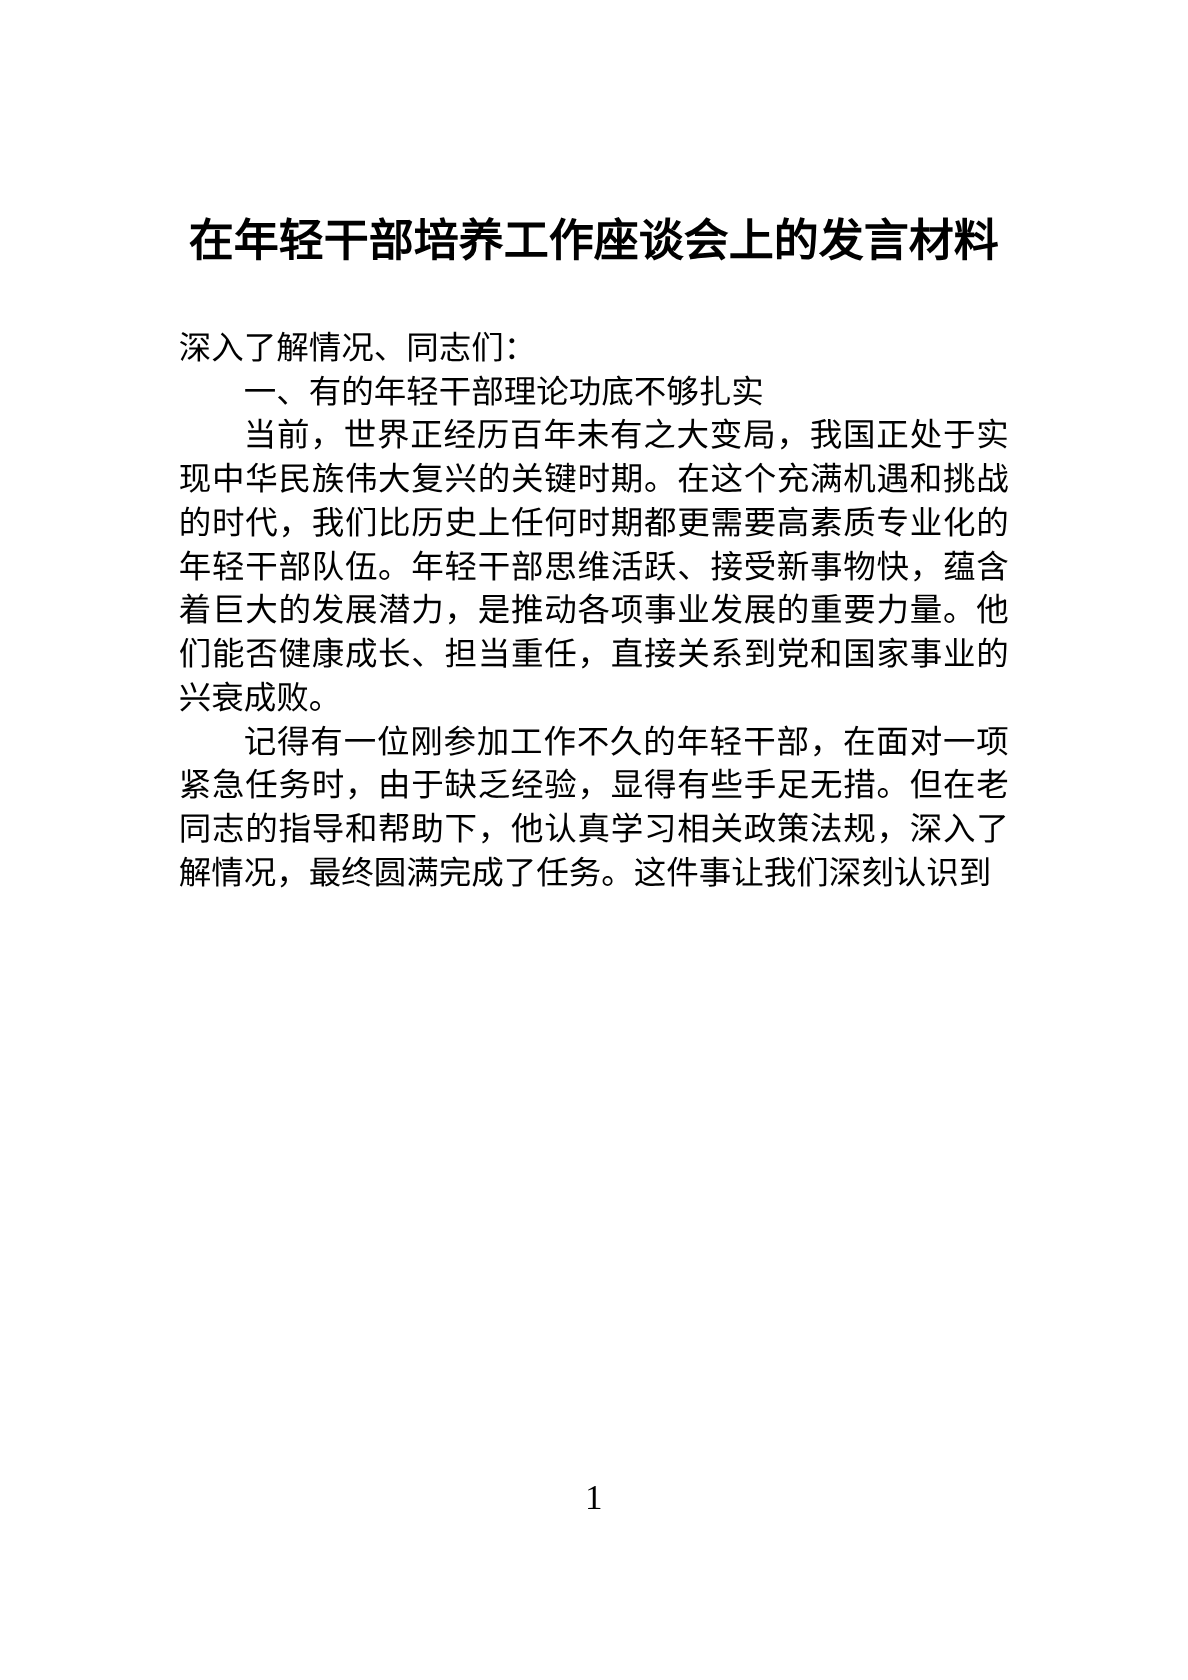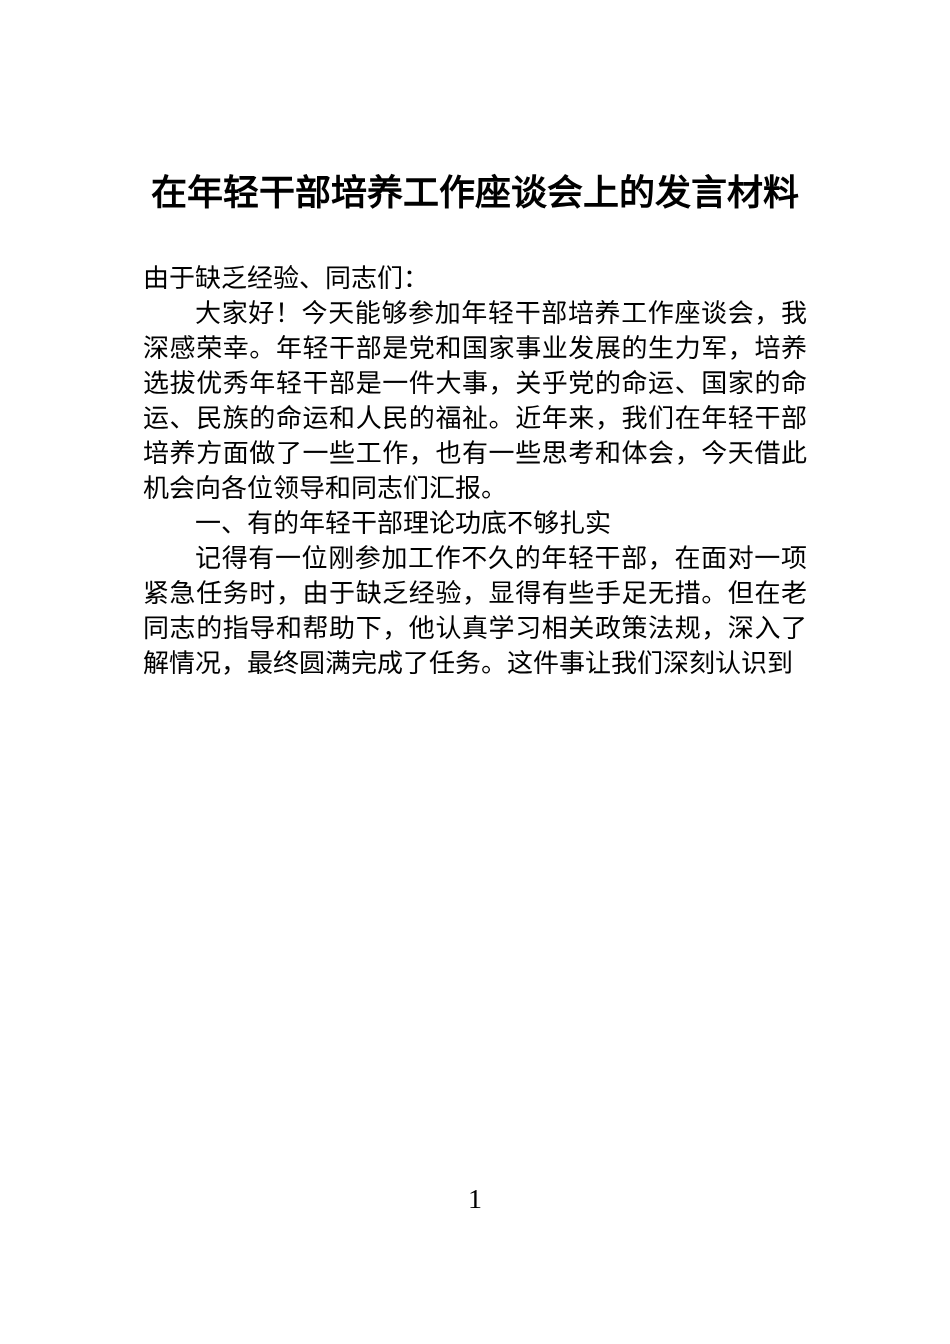--- a/index.html
+++ b/index.html
@@ -63,21 +63,21 @@
   }
 </style>
 </head>
 <body>
 
 <div class="page">
 
   <h1 class="doc-title">在年轻干部培养工作座谈会上的发言材料</h1>
 
   <div class="doc-body">
-    <p class="salutation">由于缺乏经验、同志们：</p>
-    <p class="para">大家好！今天能够参加年轻干部培养工作座谈会，我深感荣幸。年轻干部是党和国家事业发展的生力军，培养选拔优秀年轻干部是一件大事，关乎党的命运、国家的命运、民族的命运和人民的福祉。近年来，我们在年轻干部培养方面做了一些工作，也有一些思考和体会，今天借此机会向各位领导和同志们汇报。</p>
+    <p class="salutation">深入了解情况、同志们：</p>
     <p class="para">一、有的年轻干部理论功底不够扎实</p>
+    <p class="para">当前，世界正经历百年未有之大变局，我国正处于实现中华民族伟大复兴的关键时期。在这个充满机遇和挑战的时代，我们比历史上任何时期都更需要高素质专业化的年轻干部队伍。年轻干部思维活跃、接受新事物快，蕴含着巨大的发展潜力，是推动各项事业发展的重要力量。他们能否健康成长、担当重任，直接关系到党和国家事业的兴衰成败。</p>
     <p class="para">记得有一位刚参加工作不久的年轻干部，在面对一项紧急任务时，由于缺乏经验，显得有些手足无措。但在老同志的指导和帮助下，他认真学习相关政策法规，深入了解情况，最终圆满完成了任务。这件事让我们深刻认识到</p>
   </div>
 
   <div class="page-number">1</div>
 
 </div>
 
 </body></html>

